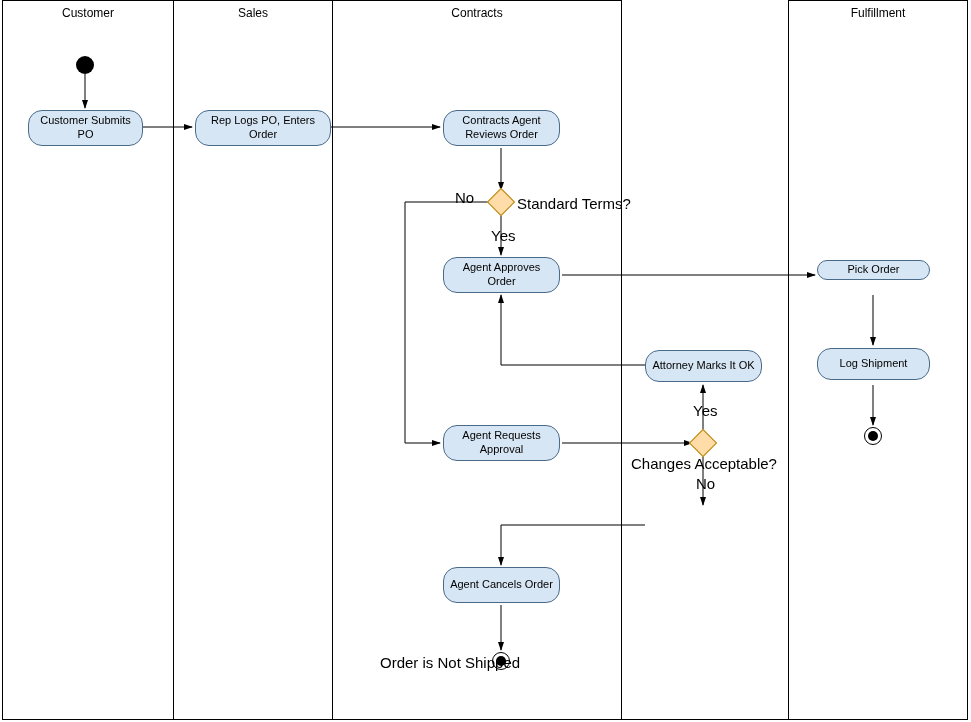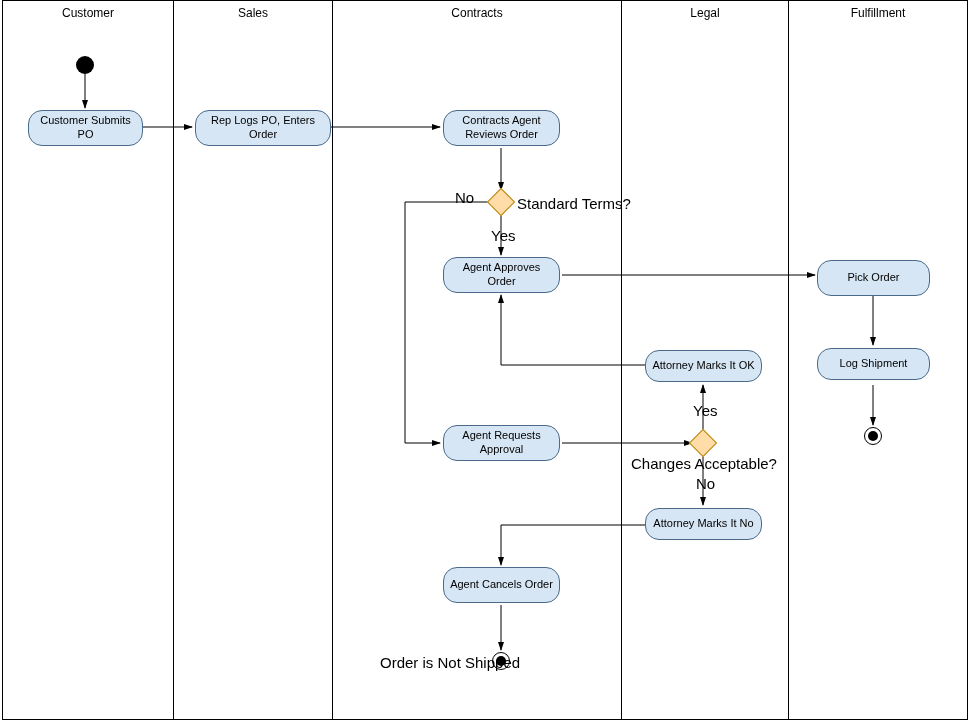--- a/index.html
+++ b/index.html
@@ -100,23 +100,20 @@
 
   <div class="lane-header" style="left:2px;width:172px">
       <span>Customer</span>
     </div>
   <div class="lane-header" style="left:173px;width:160px">
       <span>Sales</span>
     </div>
   <div class="lane-header" style="left:332px;width:290px">
       <span>Contracts</span>
     </div>
-  <div class="lane-header" style="left:621px;width:168px">
-      <span>Legal</span>
-    </div>
   <div class="lane-header" style="left:788px;width:180px">
       <span>Fulfillment</span>
     </div>
 
   <div class="lane-body" style="left:2px;width:172px"></div>
   <div class="lane-body" style="left:173px;width:160px"></div>
   <div class="lane-body" style="left:332px;width:290px"></div>
   <div class="lane-body" style="left:621px;width:168px"></div>
   <div class="lane-body" style="left:788px;width:180px"></div>
 
@@ -174,24 +171,21 @@
     </div>
   <div class="node" style="left:443px;top:425px;width:117px;height:36px">
       <span>Agent Requests Approval</span>
     </div>
   <div class="node" style="left:443px;top:567px;width:117px;height:36px">
       <span>Agent Cancels Order</span>
     </div>
   <div class="node" style="left:645px;top:350px;width:117px;height:32px">
       <span>Attorney Marks It OK</span>
     </div>
-  <div class="node" style="left:645px;top:508px;width:117px;height:32px">
-      <span>Attorney Marks It No</span>
-    </div>
-  <div class="node" style="left:817px;top:260px;width:113px;height:36px">
+  <div class="node" style="left:817px;top:260px;width:113px;height:20px">
       <span>Pick Order</span>
     </div>
   <div class="node" style="left:817px;top:348px;width:113px;height:32px">
       <span>Log Shipment</span>
     </div>
 
   <div class="diamond" style="left:491px;top:192px"></div>
   <div class="diamond" style="left:693px;top:433px"></div>
 
   <div class="end-node" style="left:864px;top:427px"></div>

